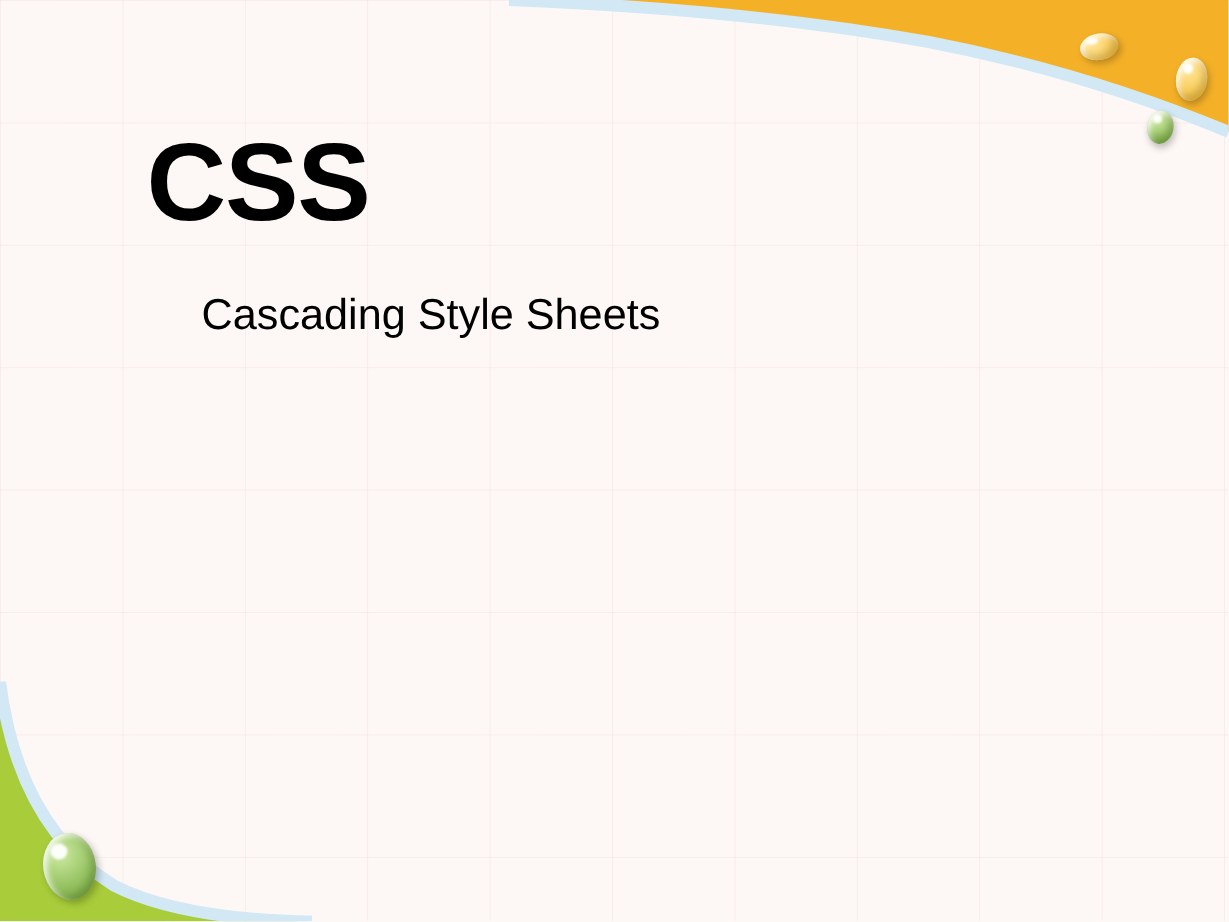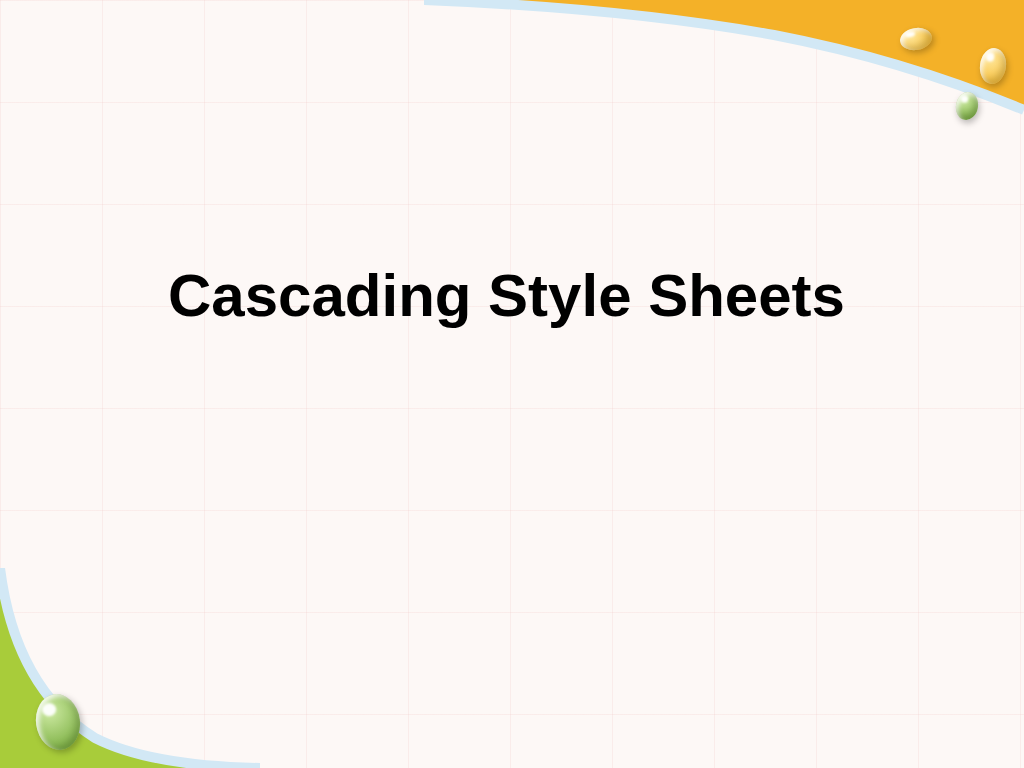--- a/index.html
+++ b/index.html
@@ -95,24 +95,24 @@
       position: absolute;
       top: 100px;
       left: 122px;
       font-size: 92px;
       font-weight: 900;
       color: #000;
       letter-spacing: -1px;
     }
     .subtitle {
       position: absolute;
-      top: 261px;
+      top: 241px;
       left: 168px;
-      font-size: 60px;
-      font-weight: 700;
+      font-size: 36px;
+      font-weight: 400;
       color: #000;
     }
   </style>
 </head>
 <body>
 
 <div class="slide">
 
   <div class="top-curve-container">
     <svg width="600" height="130" viewBox="0 0 600 130">
@@ -126,15 +126,16 @@
       <path d="M 0,0 Q 15,120 95,170 Q 150,198 260,200 L 0,200 Z" fill="#a8cc3a"></path>
       <path d="M 0,0 Q 15,120 95,170 Q 150,198 260,200" stroke="#d2e8f5" stroke-width="10" fill="none"></path>
     </svg>
   </div>
 
   <div class="drop drop-orange-1"></div>
   <div class="drop drop-orange-2"></div>
   <div class="drop drop-green-top"></div>
   <div class="drop drop-green-bottom"></div>
 
+  <h1 class="title">CSS</h1>
   <h2 class="subtitle">Cascading Style Sheets</h2>
 
 </div>
 
 </body></html>

